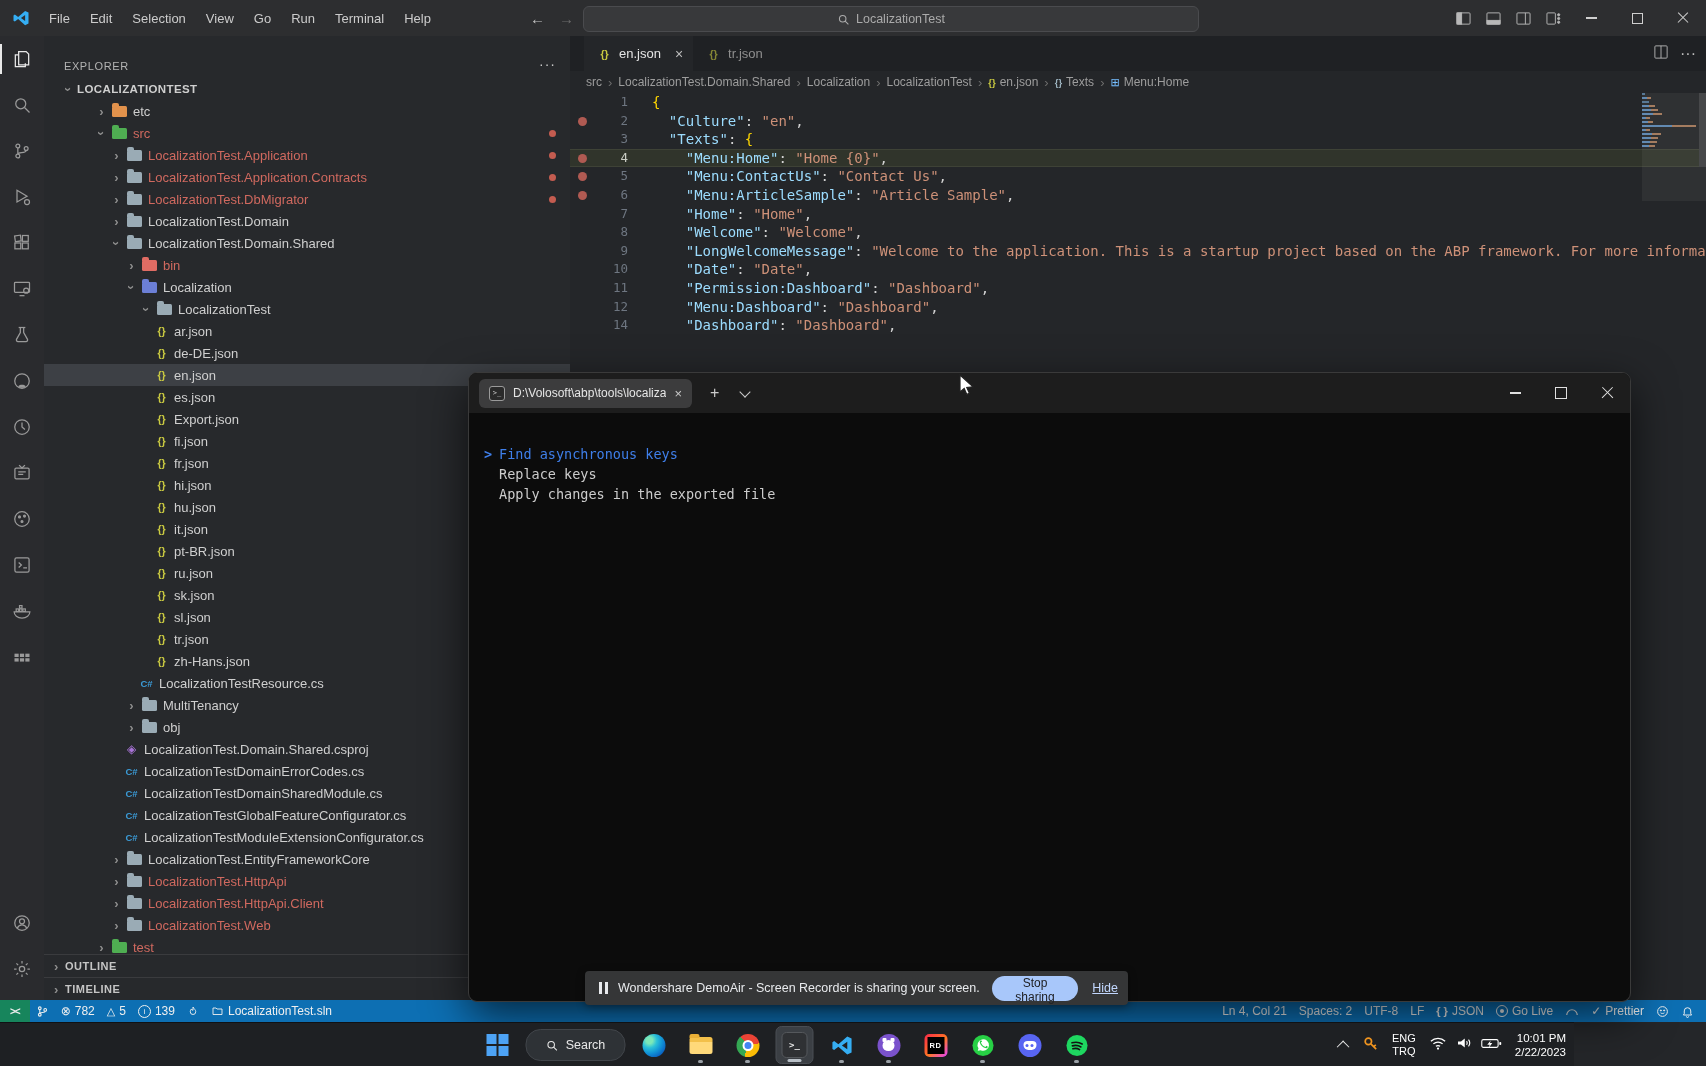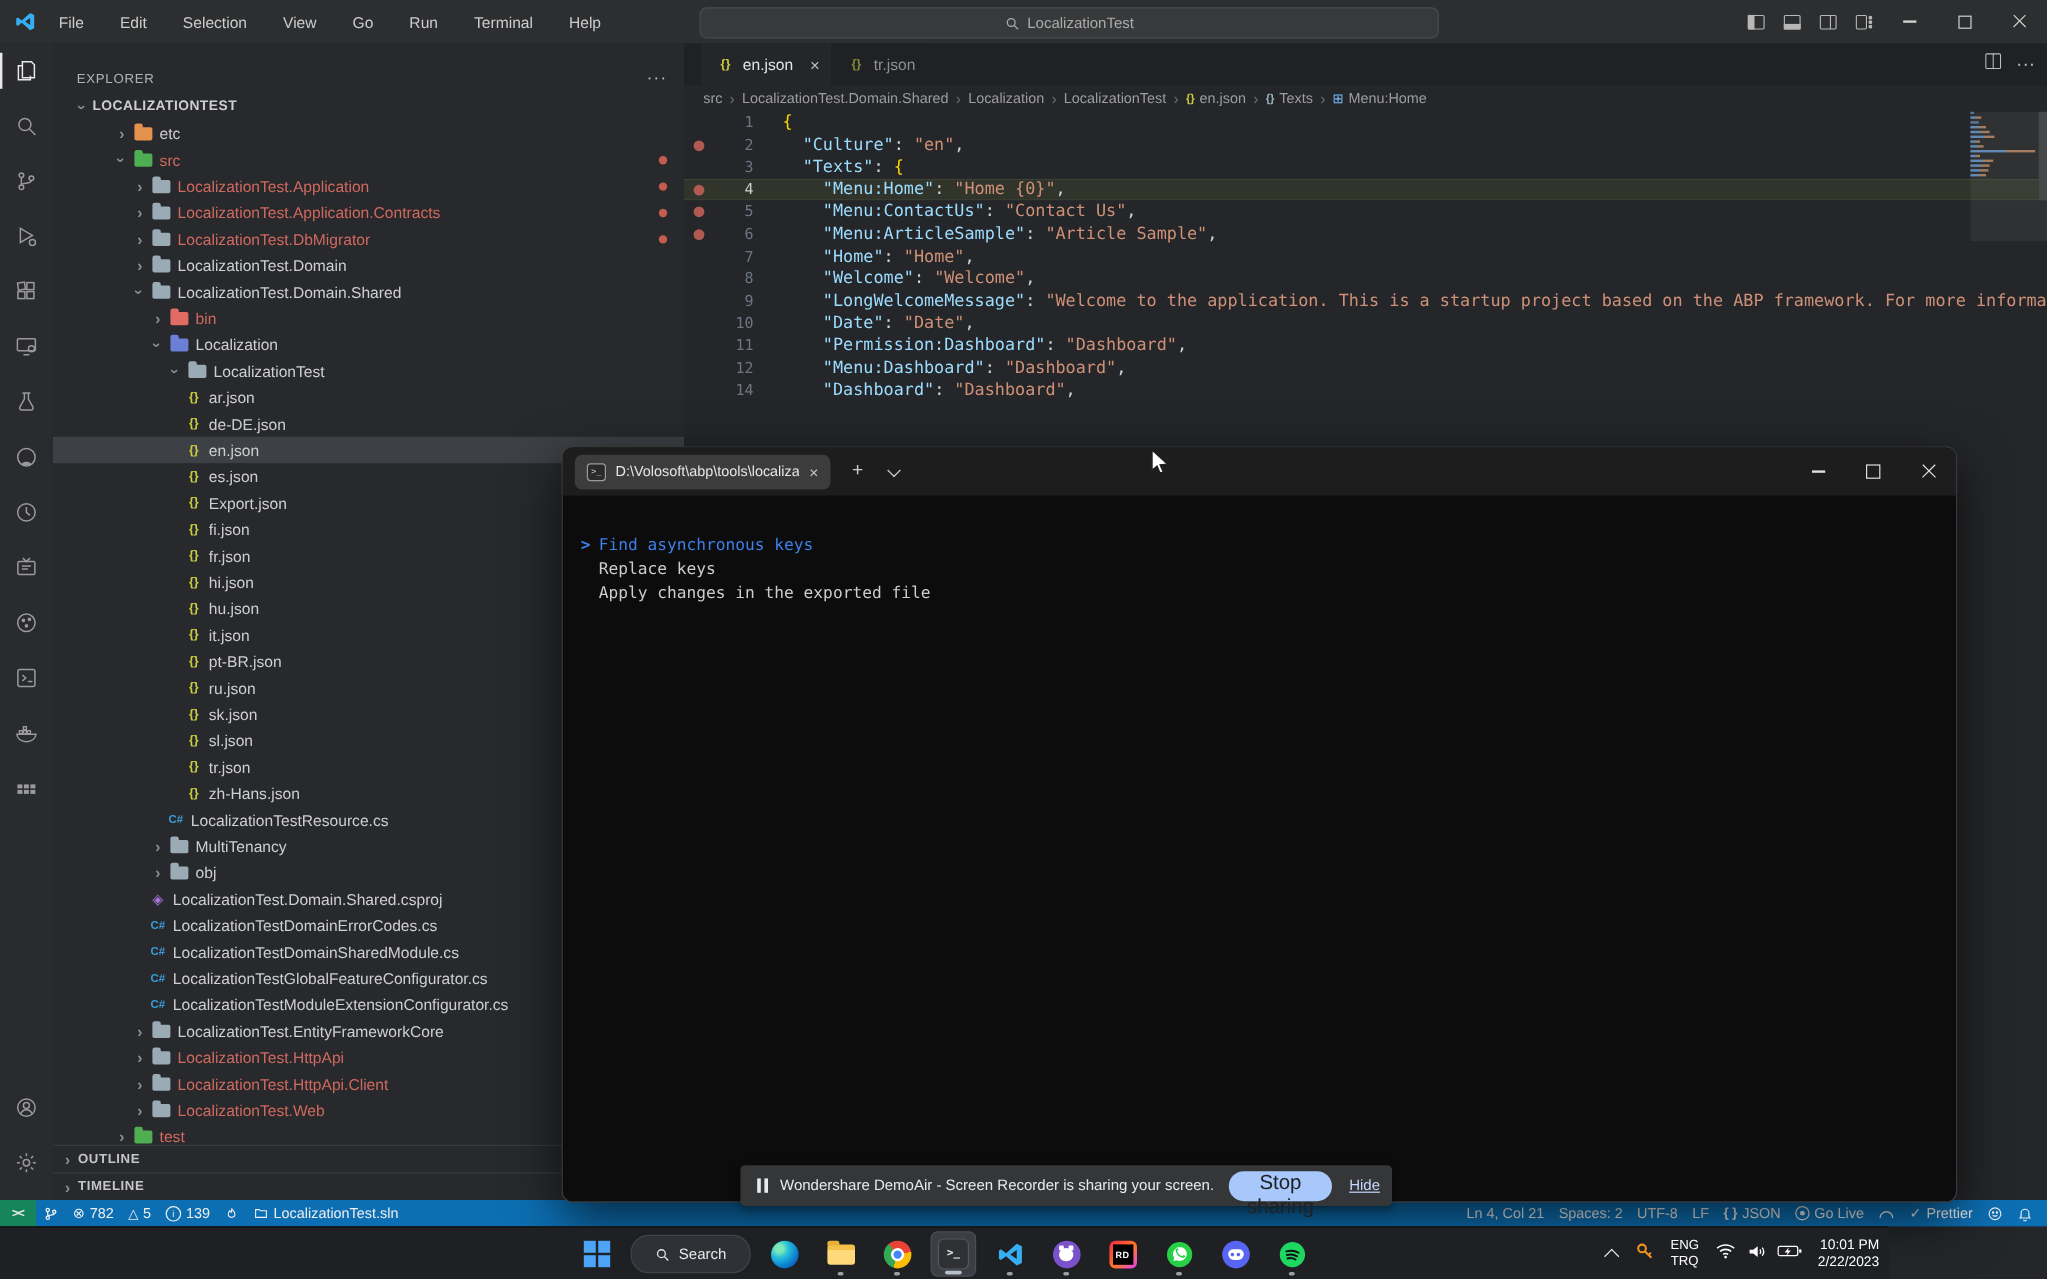--- a/index.html
+++ b/index.html
@@ -2,21 +2,21 @@
 <html><head>
 <meta charset="utf-8">
 <style>
   html,body{margin:0;padding:0;background:#000;}
   body{width:1706px;height:1066px;overflow:hidden;font-family:"Liberation Sans",sans-serif;-webkit-font-smoothing:antialiased;}
   .stage{position:relative;width:1706px;height:1066px;background:#242629;overflow:hidden;}
 
   
   .titlebar{position:absolute;left:0;top:0;width:1706px;height:36px;background:#2d2e30;display:flex;align-items:center;z-index:10;}
   .vsc-logo{width:18px;height:18px;margin:0 10px 0 12px;}
-  .menus{display:flex;gap:12px;}
+  .menus{display:flex;gap:2px;}
   .menu-item{color:#cccccc;font-size:13px;padding:4px 9px;border-radius:4px;cursor:default;}
   .nav-arrows{display:flex;gap:14px;margin-left:90px;font-size:15px;}
   .nav-back{color:#c5c5c5;}
   .nav-fwd{color:#6b6b6b;}
   .tb-search{position:absolute;left:583px;top:6px;width:614px;height:24px;background:#38393b;border:1px solid #4a4b4e;border-radius:6px;display:flex;align-items:center;justify-content:center;gap:6px;color:#ababab;font-size:12.5px;}
   .tb-right{position:absolute;right:0;top:0;height:36px;display:flex;align-items:center;}
   .lay-ico{width:30px;height:36px;display:flex;align-items:center;justify-content:center;color:#b8b8b8;}
   .win-btn{width:46px;height:36px;display:flex;align-items:center;justify-content:center;position:relative;}
   .wb-min::before{content:"";width:11px;height:1.4px;background:#cfcfcf;display:block;}
   .wb-max::before{content:"";width:9px;height:9px;border:1.3px solid #cfcfcf;display:block;}
@@ -96,25 +96,25 @@
   .tc-x::before,.tc-x::after{content:"";position:absolute;width:15px;height:1.4px;background:#e0e0e0;}
   .tc-x::before{transform:rotate(45deg);} .tc-x::after{transform:rotate(-45deg);}
   .term-body{padding:12px 0 0 8px;font-family:"DejaVu Sans Mono",monospace;font-size:13.5px;color:#cccccc;}
   .t-question{line-height:19px;}
   .t-gap{height:19px;}
   .t-opt{line-height:20px;display:flex;}
   .t-ptr{width:22px;flex:0 0 22px;text-align:center;font-weight:bold;}
   .t-opt.selected .t-ptr,.t-opt.selected .t-lbl{color:#3f7fea;}
 
   
-  .sharebar{position:absolute;left:585px;top:971px;width:543px;height:34px;background:#353637;border-radius:4px;z-index:60;display:flex;align-items:center;padding:0 10px 0 14px;box-sizing:border-box;box-shadow:0 2px 8px rgba(0,0,0,.4);margin-left:32px;}
+  .sharebar{position:absolute;left:585px;top:971px;width:543px;height:34px;background:#353637;border-radius:4px;z-index:60;display:flex;align-items:center;padding:0 10px 0 14px;box-sizing:border-box;box-shadow:0 2px 8px rgba(0,0,0,.4);}
   .pause-ico{display:flex;gap:3px;margin-right:10px;}
   .pause-ico i{width:3px;height:12px;background:#e8eaed;display:block;}
   .share-text{color:#e8eaed;font-size:12.5px;white-space:nowrap;}
-  .stop-btn{margin-left:12px;background:#a8c7fa;color:#202124;font-size:17px;border:none;border-radius:13px;height:25px;padding:0 14px;font-family:"Liberation Sans",sans-serif;}
+  .stop-btn{margin-left:12px;background:#a8c7fa;color:#202124;font-size:12px;border:none;border-radius:13px;height:25px;padding:0 14px;font-family:"Liberation Sans",sans-serif;}
   .hide-link{margin-left:14px;color:#c2d7fe;font-size:12.5px;text-decoration:underline;}
 
   
   .statusbar{position:absolute;left:0;top:1000px;width:1706px;height:22px;background:#0d6fb3;z-index:40;display:flex;align-items:center;color:#efefef;font-size:12px;}
   .sb-item{display:flex;align-items:center;gap:4px;padding:0 6px;height:22px;}
   .sb-remote{background:#17855c;padding:0 10px;font-weight:bold;font-size:10px;letter-spacing:-1px;}
   .sb-right{margin-left:auto;display:flex;align-items:center;margin-right:6px;}
   .cicon{width:11px;height:11px;border:1px solid #efefef;border-radius:50%;font-size:8px;display:inline-flex;align-items:center;justify-content:center;}
   .radio{width:10px;height:10px;border:1px solid #efefef;border-radius:50%;display:inline-flex;align-items:center;justify-content:center;}
   .radio i{width:4px;height:4px;background:#efefef;border-radius:50%;}

